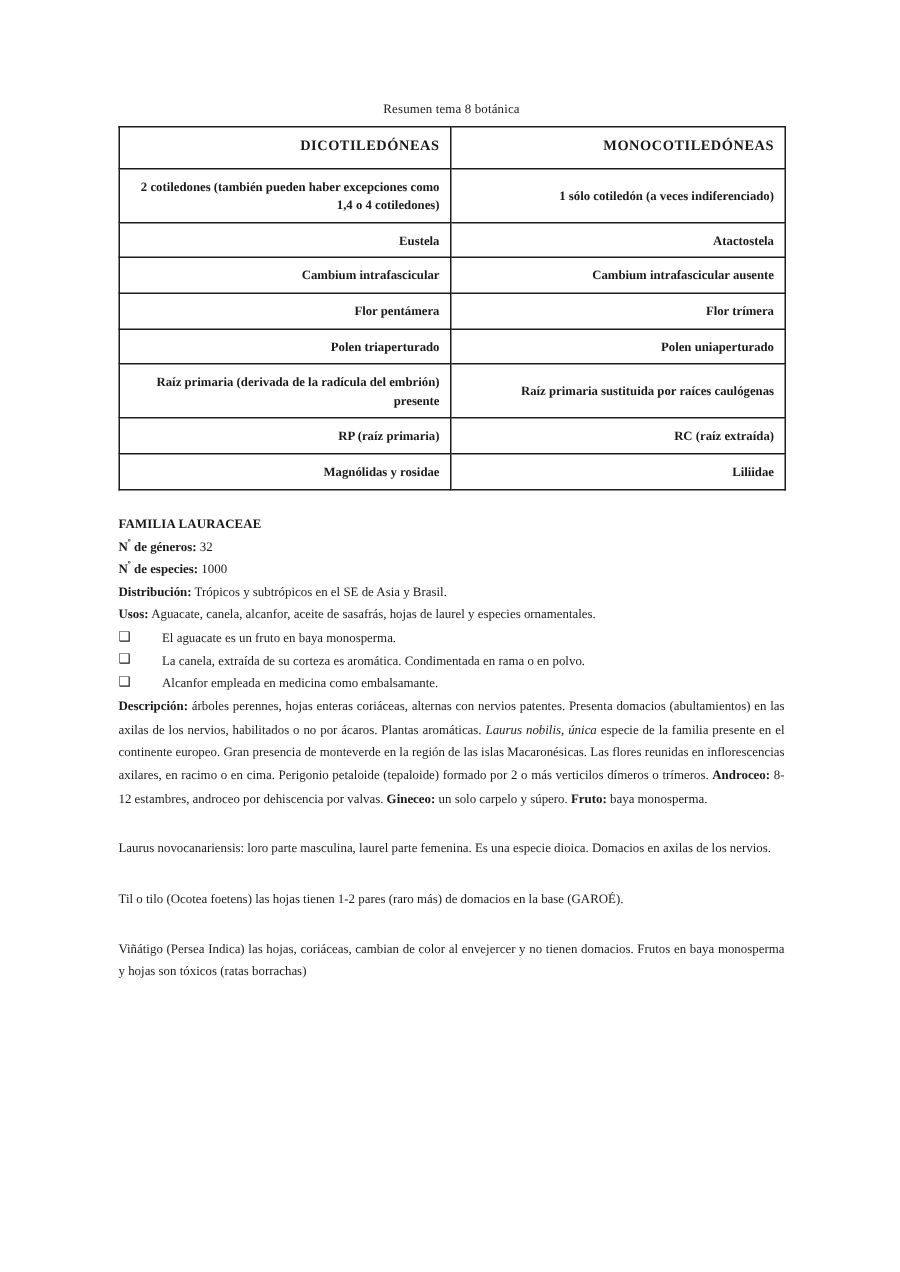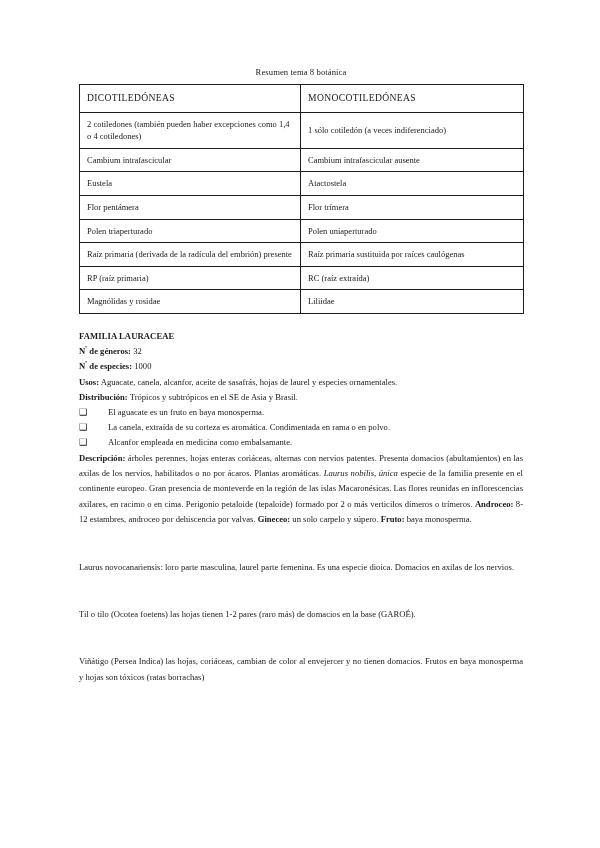--- a/index.html
+++ b/index.html
@@ -46,25 +46,25 @@
   table.compare {
     border-collapse: collapse;
     width: 444px;
     table-layout: fixed;
     margin: 0;
   }
   table.compare td,
   table.compare th {
     border: 1.1px solid #1c1c1c;
     padding: 5px 7px;
-    text-align: left;
+    text-align: right;
     vertical-align: middle;
     font-size: 8.5px;
     line-height: 12.6px;
-    font-weight: normal;
+    font-weight: bold;
     color: #1a1a1a;
     margin-top: 24px;
   }
   table.compare th {
     font-size: 9.6px;
     letter-spacing: 0.35px;
     padding: 7px 7px 7px 7px;
   }
   table.compare col.c1 { width: 221px; }
   table.compare col.c2 { width: 223px; }
@@ -121,21 +121,21 @@
 
   
   p.para {
     font-size: 8.6px;
     line-height: 15.4px;
     text-align: justify;
     margin: 0;
     color: #1a1a1a;
   }
   p.para.spaced {
-    margin-top: 32px;
+    margin-top: 18px;
   }
   p.para b { font-weight: bold; }
   p.para i { font-style: italic; }
 </style>
 </head>
 <body>
 
 <div class="page">
   <div class="content">
 
@@ -151,28 +151,28 @@
           <th>DICOTILEDÓNEAS</th>
           <th>MONOCOTILEDÓNEAS</th>
         </tr>
       </thead>
       <tbody>
         <tr>
           <td>2 cotiledones (también pueden haber excepciones como 1,4 o 4 cotiledones)</td>
           <td>1 sólo cotiledón (a veces indiferenciado)</td>
         </tr>
         <tr>
+          <td>Eustela</td>
+          <td>Atactostela</td>
+        </tr>
+        <tr>
           <td>Cambium intrafascicular</td>
           <td>Cambium intrafascicular ausente</td>
         </tr>
         <tr>
-          <td>Eustela</td>
-          <td>Atactostela</td>
-        </tr>
-        <tr>
           <td>Flor pentámera</td>
           <td>Flor trímera</td>
         </tr>
         <tr>
           <td>Polen triaperturado</td>
           <td>Polen uniaperturado</td>
         </tr>
         <tr>
           <td>Raíz primaria (derivada de la radícula del embrión) presente</td>
           <td>Raíz primaria sustituida por raíces caulógenas</td>
@@ -189,23 +189,23 @@
     </table>
 
     <div class="family-block">
 
       <div class="fam-title">FAMILIA LAURACEAE</div>
 
       <div class="fam-line"><span class="lbl"><span>N</span><sup class="ord">º</sup><span> de géneros:</span></span> <span>32</span></div>
 
       <div class="fam-line"><span class="lbl"><span>N</span><sup class="ord">º</sup><span> de especies:</span></span> <span>1000</span></div>
 
+      <div class="fam-line"><span class="lbl">Distribución:</span> <span>Trópicos y subtrópicos en el SE de Asia y Brasil.</span></div>
+
       <div class="fam-line"><span class="lbl">Usos:</span> <span>Aguacate, canela, alcanfor, aceite de sasafrás, hojas de laurel y especies ornamentales.</span></div>
-
-      <div class="fam-line"><span class="lbl">Distribución:</span> <span>Trópicos y subtrópicos en el SE de Asia y Brasil.</span></div>
 
       <ul class="sq-list">
         <li><span class="sq">❑</span><span>El aguacate es un fruto en baya monosperma.</span></li>
         <li><span class="sq">❑</span><span>La canela, extraída de su corteza es aromática. Condimentada en rama o en polvo.</span></li>
         <li><span class="sq">❑</span><span>Alcanfor empleada en medicina como embalsamante.</span></li>
       </ul>
 
       <p class="para"><b>Descripción:</b><span> árboles perennes, hojas enteras coriáceas, alternas con nervios patentes. Presenta domacios (abultamientos) en las axilas de los nervios, habilitados o no por ácaros. Plantas aromáticas. </span><i>Laurus nobilis, única</i><span> especie de la familia presente en el continente europeo. Gran presencia de monteverde en la región de las islas Macaronésicas. Las flores reunidas en inflorescencias axilares, en racimo o en cima. Perigonio petaloide (tepaloide) formado por 2 o más verticilos dímeros o trímeros. </span><b>Androceo:</b><span> 8-12 estambres, androceo por dehiscencia por valvas. </span><b>Gineceo:</b><span> un solo carpelo y súpero. </span><b>Fruto:</b><span> baya monosperma.</span></p>
 
       <p class="para spaced">Laurus novocanariensis: loro parte masculina, laurel parte femenina. Es una especie dioica. Domacios en axilas de los nervios.</p>

